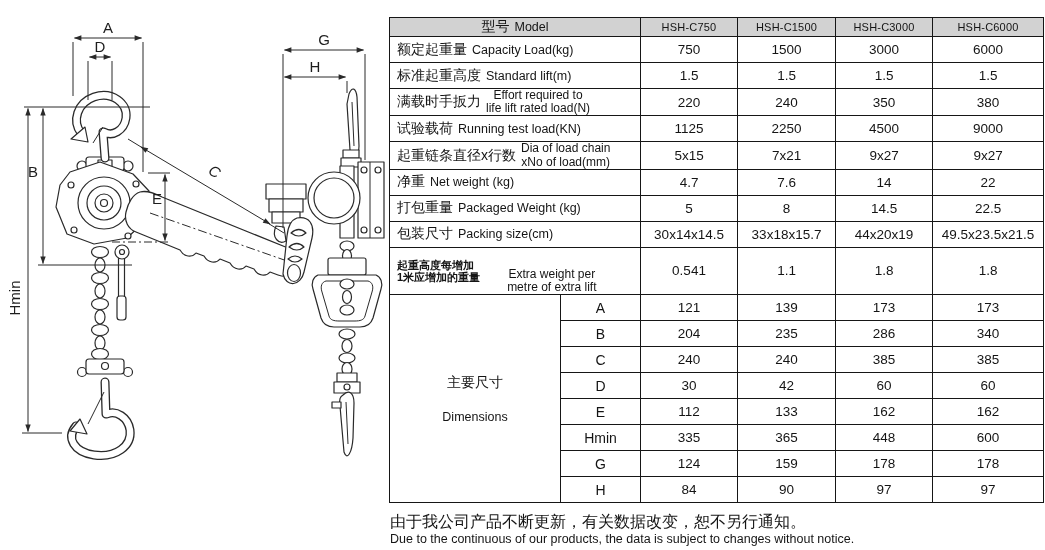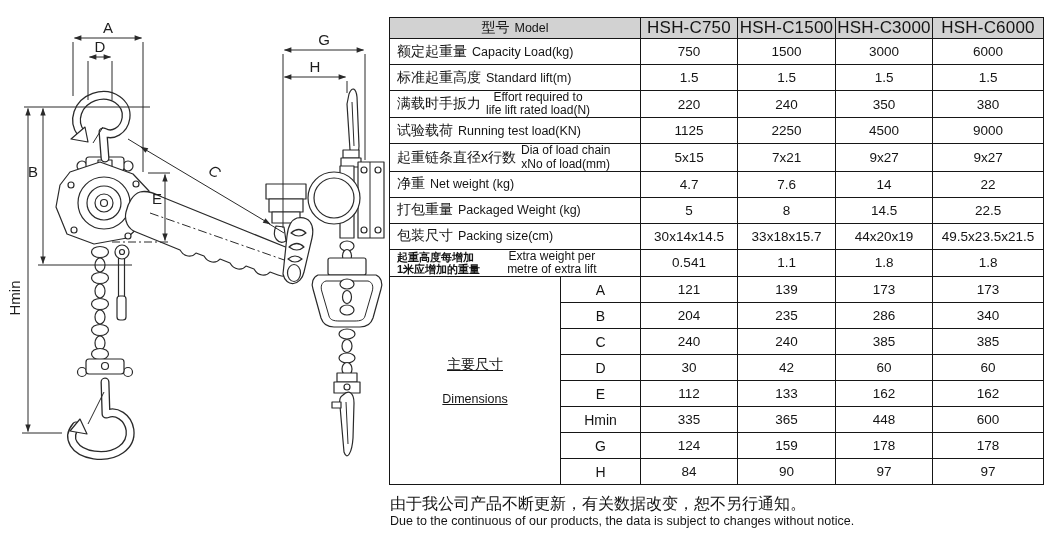--- a/index.html
+++ b/index.html
@@ -5,32 +5,32 @@
   html,body{margin:0;padding:0;background:#fff;}
   .page{position:relative;width:1045px;height:550px;background:#fff;overflow:hidden;
         font-family:"Liberation Sans","DejaVu Sans",sans-serif;color:#141414;}
   .drawing-pane{position:absolute;left:0;top:0;width:390px;height:550px;}
   .table-pane{position:absolute;left:389px;top:17px;width:656px;}
 
   table.spec{border-collapse:collapse;table-layout:fixed;width:654px;color:#141414;}
   table.spec td{border:1.5px solid #161616;padding:0;overflow:hidden;vertical-align:middle;}
   tr.head td{background:#d2d2d2;}
   tr.rh26{height:26px;} tr.rh31{height:16px;}
-  td.model{text-align:center;font-size:17px;letter-spacing:.2px;}
+  td.model{text-align:center;font-size:11px;letter-spacing:.2px;}
   td.label .lw{display:flex;align-items:center;gap:5px;padding:0 2px 0 7px;}
   td.label .lw.jc{justify-content:center;padding-left:2px;}
   .zh{font-size:14px;white-space:nowrap;}
   .en{font-size:12.5px;white-space:nowrap;}
   .en2,.zh2{display:flex;flex-direction:column;line-height:1.1;white-space:nowrap;}
   .en2{font-size:12px;text-align:center;}
   .zh2{font-size:11px;font-weight:bold;}
-  .en2.ml{margin-left:22px;}
+  .en2.ml{margin-left:22px;margin-top:20px;}
   td.val{text-align:center;font-size:13.5px;}
   td.dim{text-align:center;font-size:14px;}
-  td.dimhead{text-align:center;text-decoration:underline;}
+  td.dimhead{text-align:center;}
   td.dimhead .zh{font-size:14px;}
   td.dimhead .en{font-size:12.5px;margin-top:18px;}
 
   .footer{margin-top:9px;padding-left:1px;}
   .f-zh{font-size:16px;line-height:1.25;}
   .f-en{font-size:12.5px;line-height:1.2;}
 
   
   svg .thin{stroke:#2a2a2a;stroke-width:1;fill:none;}
   svg .shape{stroke:#2a2a2a;stroke-width:1.2;fill:#fff;stroke-linejoin:round;}

